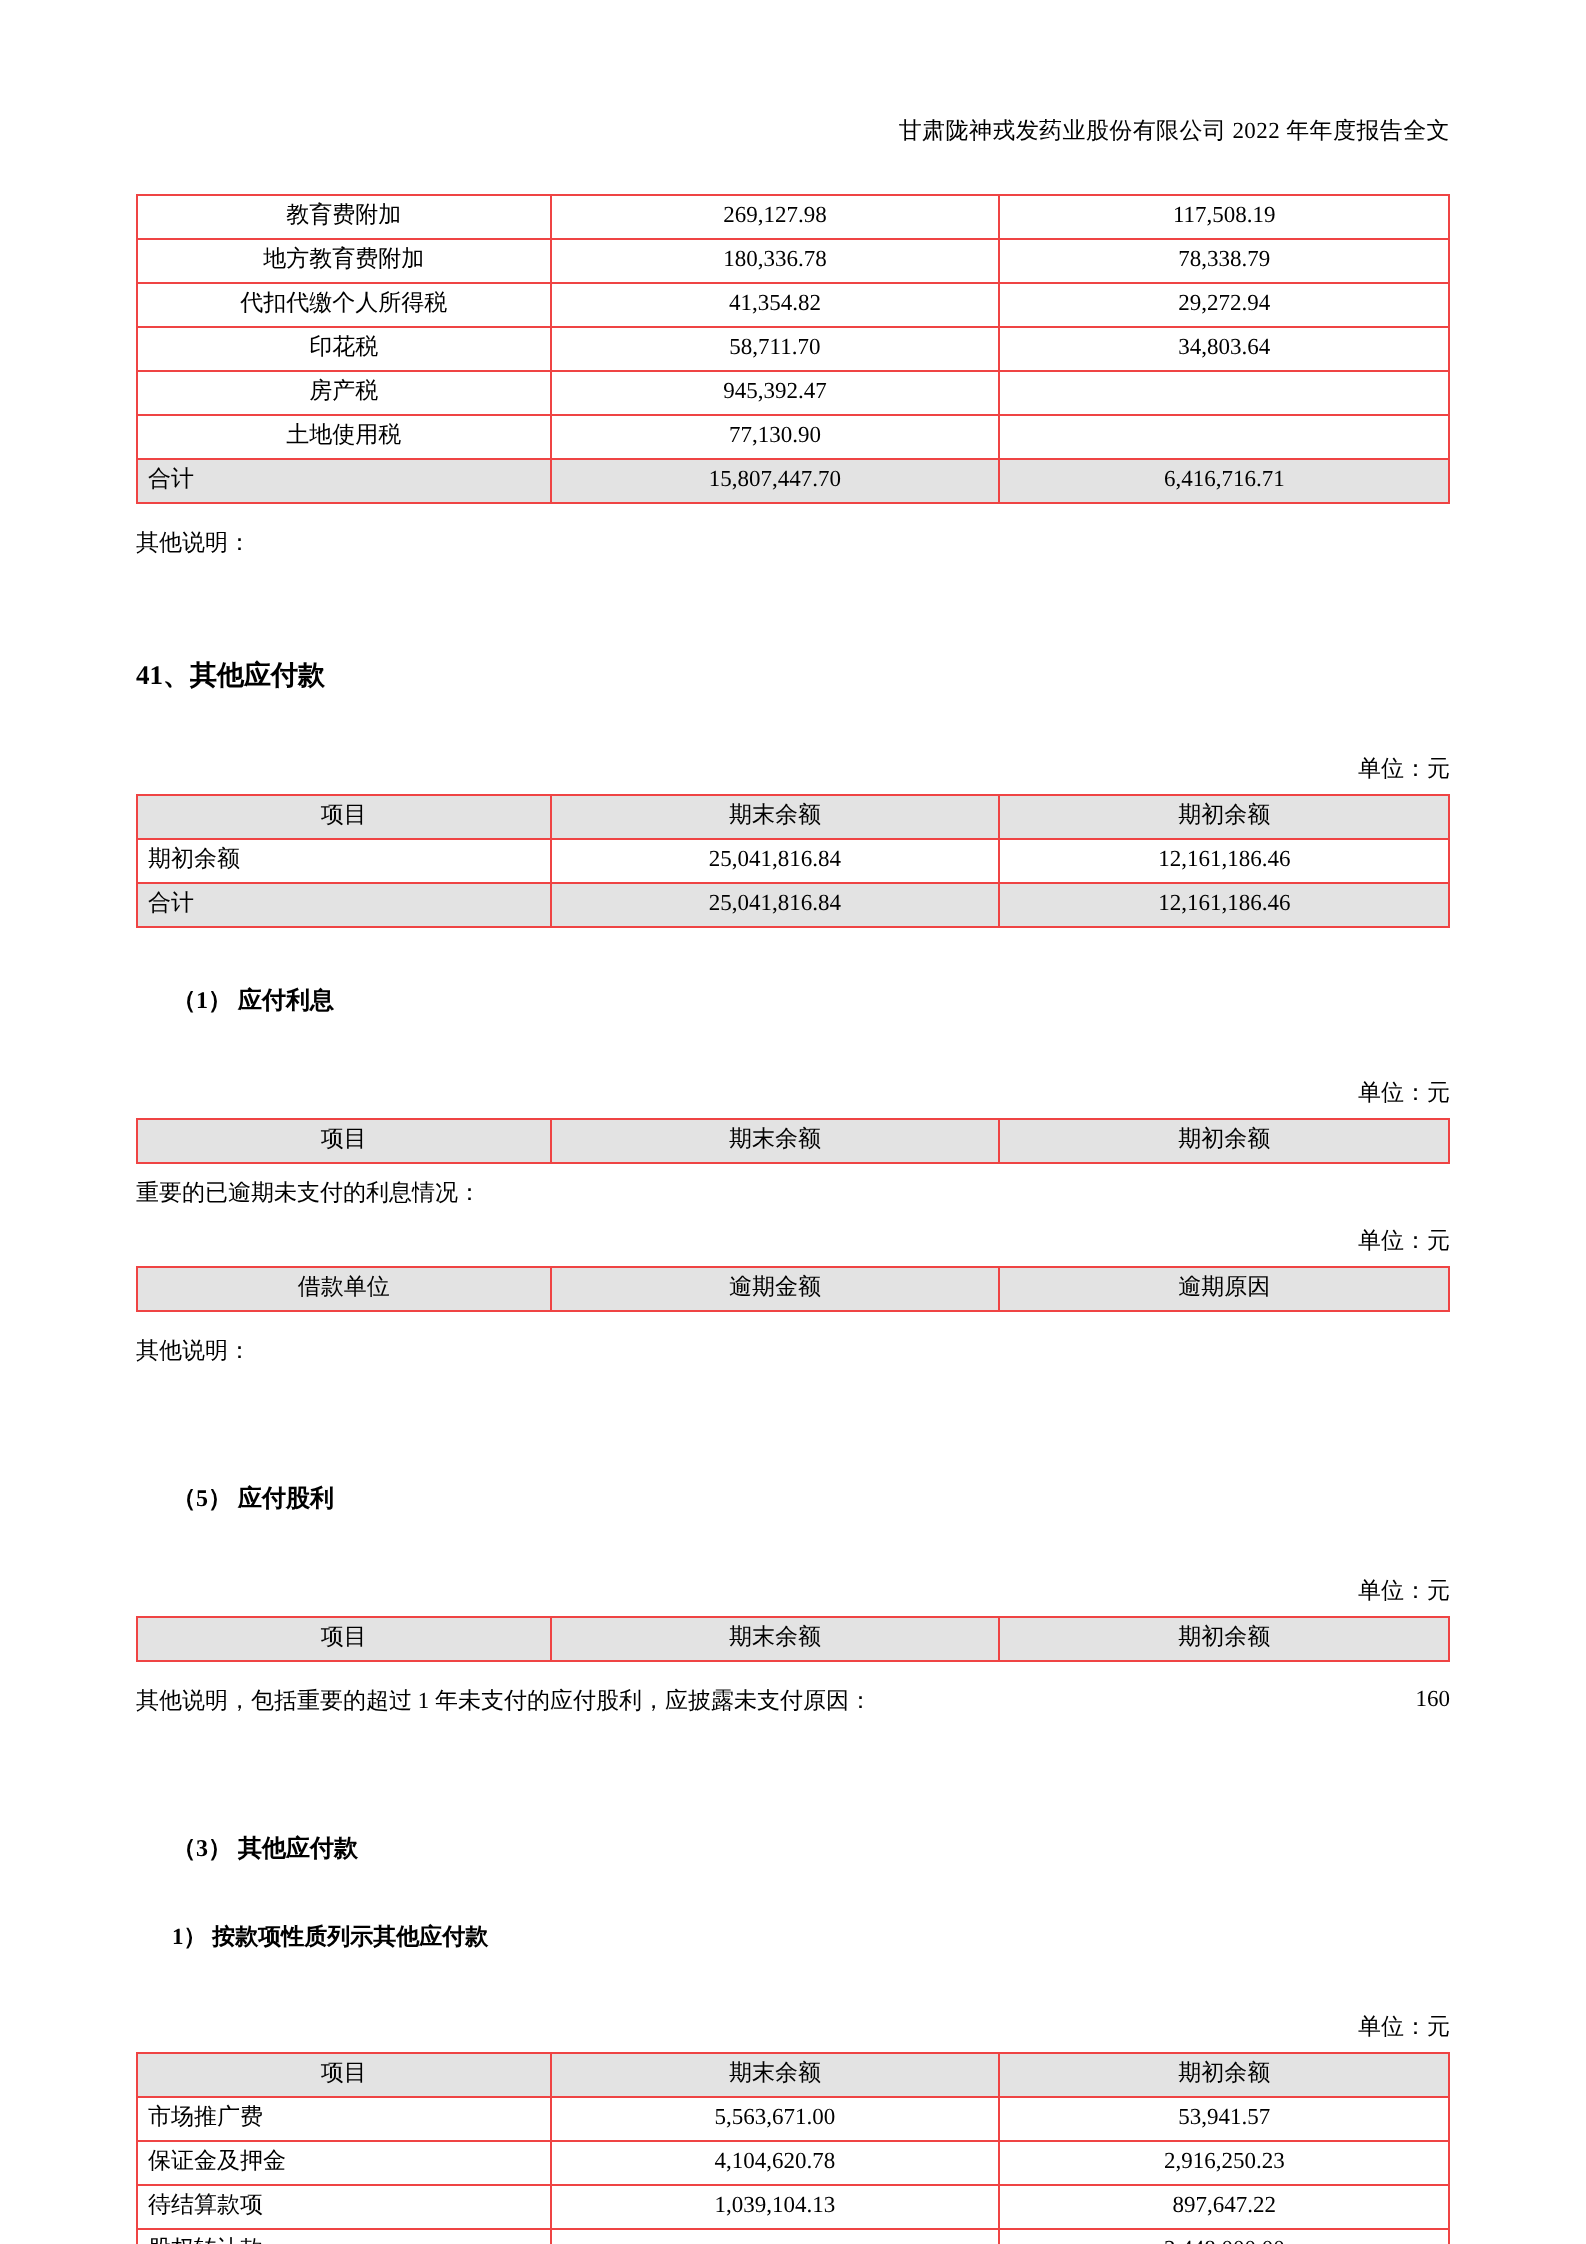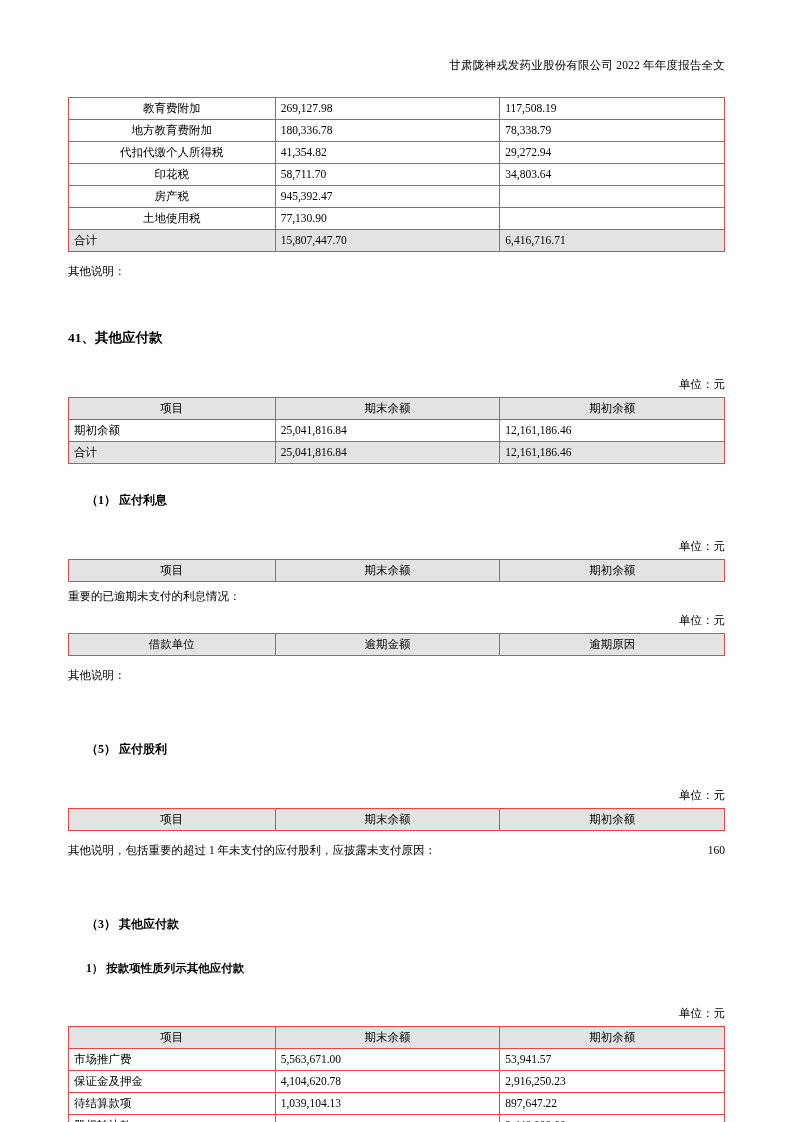--- a/index.html
+++ b/index.html
@@ -45,21 +45,21 @@
   .hdr-row td {
     background: #e3e3e3;
     text-align: center;
   }
   .total-row td {
     background: #e3e3e3;
     margin-top: 16px;
   }
   .cell-label { text-align: center; }
   .cell-label-left { text-align: left; padding-left: 8px; }
-  .cell-num { text-align: left; padding-right: 8px; }
+  .cell-num { text-align: center; padding-right: 8px; }
 
   .note {
     font-size: 11.5px;
     margin: 12px 0 0 0;
   }
   .unit-line {
     font-size: 11.5px;
     text-align: right;
     margin: 0 0 5px 0;
   }

